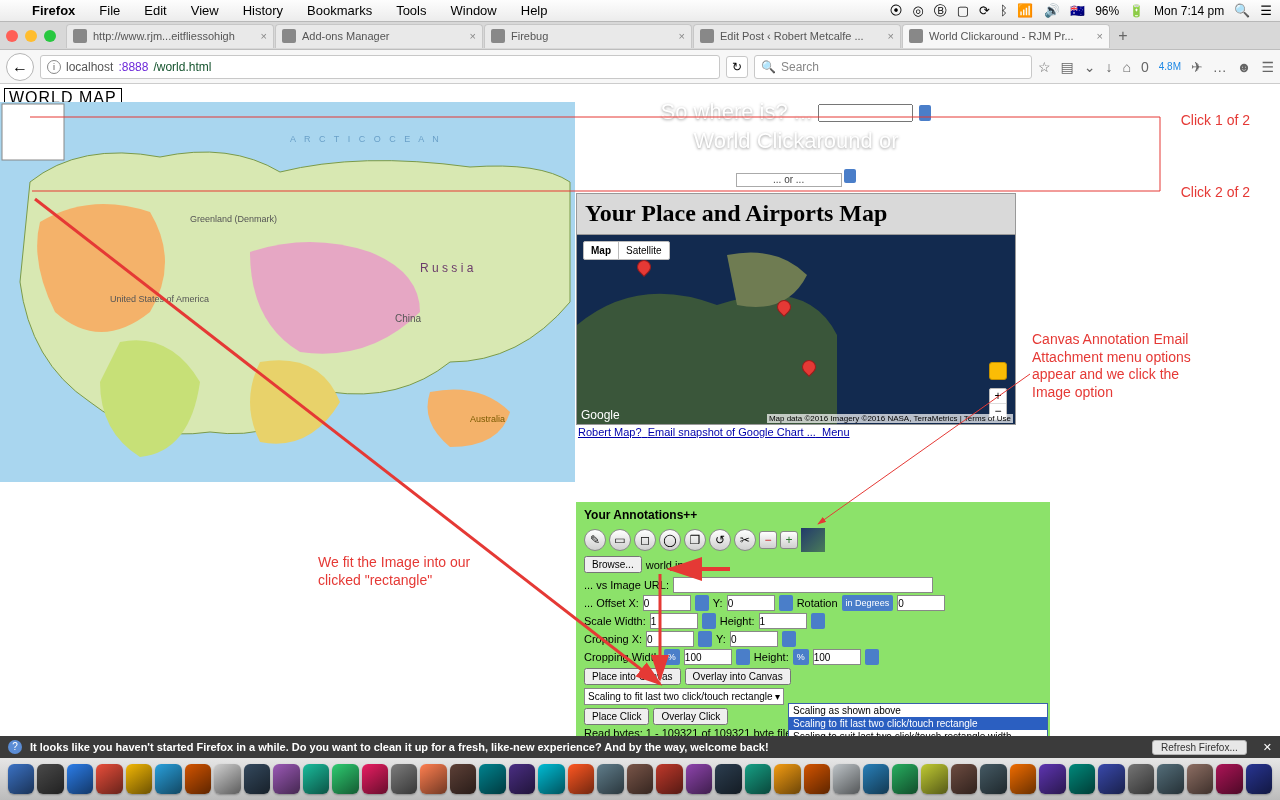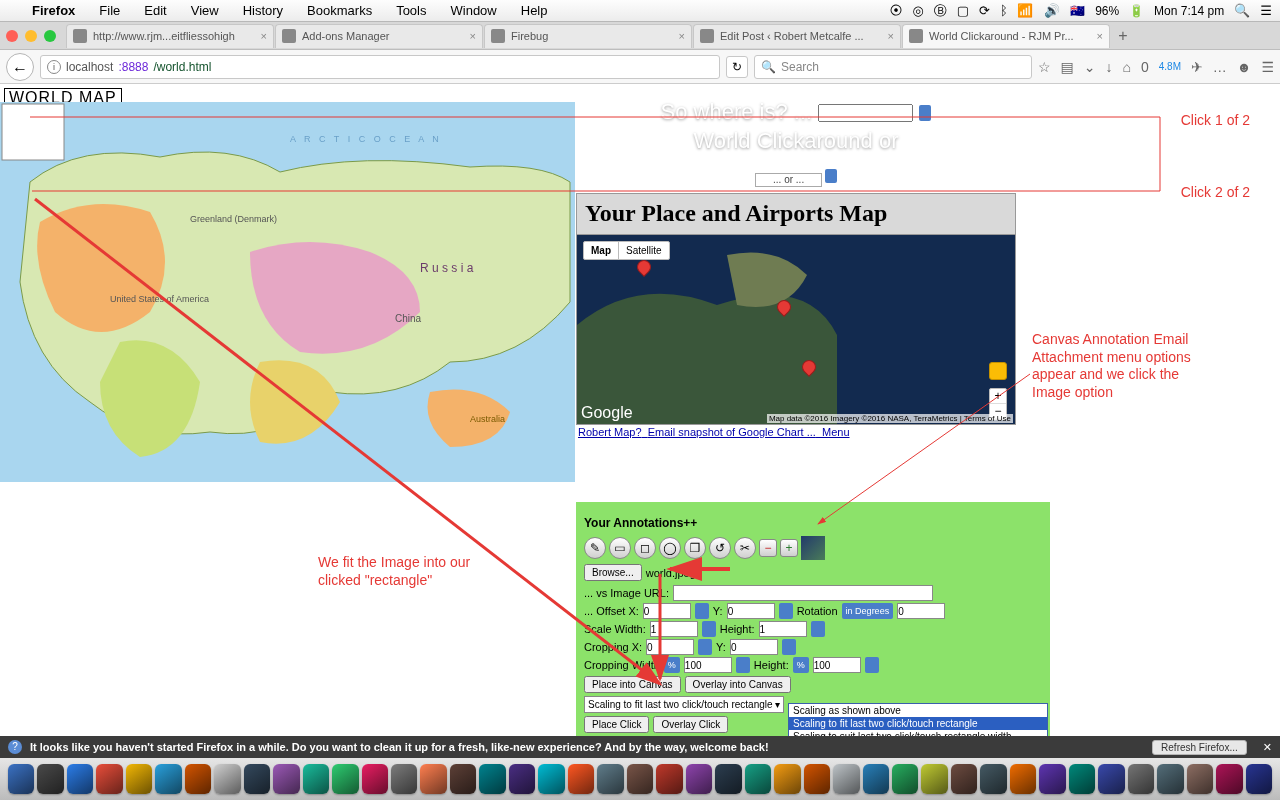--- a/index.html
+++ b/index.html
@@ -52,26 +52,26 @@
 .place-head { background: #d9d9d9; border: 1px solid #999; padding: 6px 8px; margin-top: 6px; font-family: Georgia, serif; font-size: 24px; font-weight: bold; line-height: 1.15; }
 .gmap { position: relative; height: 190px; background: #1f2e50; border: 1px solid #999; border-top: none; }
 .gmap .controls { position: absolute; top: 6px; left: 6px; background: #fff; border-radius: 2px; font-size: 10px; display: flex; border: 1px solid #bbb; }
 .gmap .controls span { padding: 3px 7px; }
 .gmap .controls span:first-child { border-right: 1px solid #bbb; font-weight: bold; }
 .gmap .pin { position: absolute; width: 12px; height: 18px; }
 .gmap .pin::before { content: ""; position: absolute; width: 12px; height: 12px; background: #e53935; border-radius: 50% 50% 50% 0; transform: rotate(-45deg); border: 1px solid #9b1c1c; }
 .gmap .peg { position: absolute; right: 8px; bottom: 44px; width: 18px; height: 18px; background: #fbbc05; border: 1px solid #c49000; border-radius: 3px; }
 .gmap .zoom { position: absolute; right: 8px; bottom: 4px; width: 18px; background: #fff; border: 1px solid #bbb; border-radius: 2px; font-size: 12px; text-align: center; }
 .gmap .zoom div { border-bottom: 1px solid #ddd; }
-.gmap .glogo { position: absolute; left: 4px; bottom: 2px; font-size: 16px; color: #fff; font-family: Arial; }
+.gmap .glogo { position: absolute; left: 4px; bottom: 2px; font-size: 12px; color: #fff; font-family: Arial; }
 .gmap .attrib { position: absolute; right: 2px; bottom: 1px; font-size: 8px; background: rgba(255,255,255,.7); padding: 0 2px; }
 .gmap-links { font-size: 11px; color: #0000aa; text-decoration: underline; background: #fff; padding: 1px 2px; }
 
 
-.ann-panel { position: absolute; left: 576px; top: 418px; right: 230px; bottom: 0; background: #8ce26a; padding: 14px 8px; font-size: 11px; }
+.ann-panel { position: absolute; left: 576px; top: 418px; right: 230px; bottom: 0; background: #8ce26a; padding: 6px 8px; font-size: 11px; }
 .ann-panel h4 { font-size: 12px; margin-bottom: 6px; }
 .ann-tools { display: flex; gap: 3px; align-items: center; margin-bottom: 4px; }
 .ann-tools .t { width: 22px; height: 22px; border-radius: 50%; background: linear-gradient(#fff,#cfcfcf); border: 1px solid #888; display: flex; align-items: center; justify-content: center; font-size: 12px; }
 .ann-tools .sq { border-radius: 3px; width: 18px; height: 18px; }
 .ann-tools .thumb { width: 24px; height: 24px; background: linear-gradient(135deg,#223a6b,#4a7c59); }
 .browse-row { display: flex; gap: 4px; align-items: center; margin-bottom: 4px; }
 .browse-row button { font-size: 10px; padding: 1px 6px; }
 .frm-row { display: flex; align-items: center; gap: 4px; margin: 2px 0; font-size: 11px; }
 .frm-row label { white-space: nowrap; }
 .frm-row input[type=text] { width: 48px; height: 16px; font-size: 10px; border: 1px solid #888; background: #fff; }
@@ -219,21 +219,21 @@
   </svg>
 
   <div class="right-col">
     <div class="hero">
       <div><span>So where is? ...</span>
         <input type="text" style="">
         <span class="sel"></span>
       </div>
       <div>World Clickaround or</div>
     </div>
-    <div class="or-row"><span style="display:inline-block;width:67px;height:14px;background:#fff;border:1px solid #aaa;text-align:center">... or ...</span> <span class="sel"></span></div>
+    <div class="or-row"><span style="display:inline-block;width:106px;height:14px;background:#fff;border:1px solid #aaa;text-align:center">... or ...</span> <span class="sel"></span></div>
 
     <div class="place-head">Your Place and Airports Map</div>
     <div class="gmap">
       <svg width="100%" height="100%">
           <rect width="100%" height="100%" fill="#122a4f"></rect>
           <path d="M0 90 Q60 40 140 70 Q230 40 260 100 L260 190 L0 190 Z" fill="#3a563a"></path>
           <path d="M150 20 Q200 10 230 40 Q210 80 160 70 Z" fill="#6f7c52"></path>
         </svg>
       <div class="controls">
           <span>Map</span>

